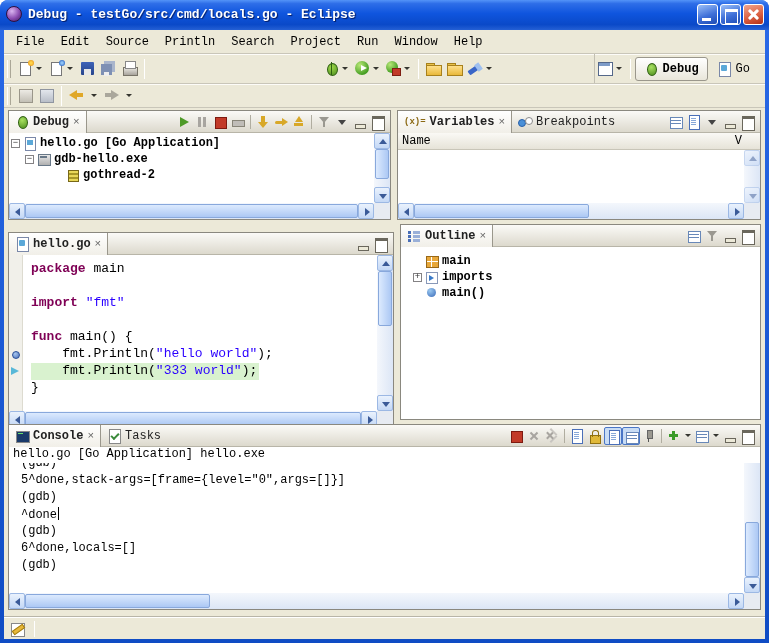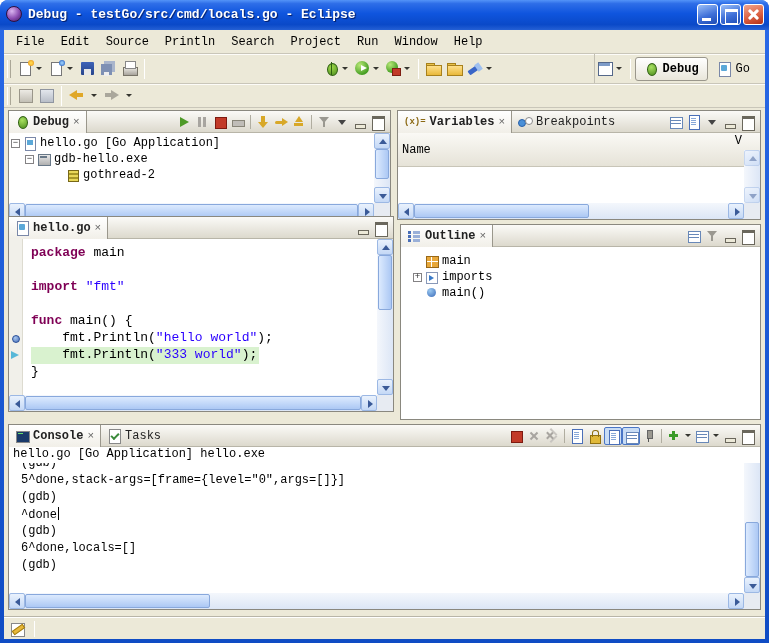--- a/index.html
+++ b/index.html
@@ -129,21 +129,21 @@
   .ti-gofile::after{left:4px;top:3px;width:6px;height:6px;background:#5ba8d8;border-radius:1px;}
   .ti-outline::before{left:1px;top:2px;width:3px;height:3px;background:#4a6fb8;box-shadow:0 4px 0 #4a6fb8,0 8px 0 #4a6fb8;}
   .ti-outline::after{left:6px;top:2px;width:7px;height:3px;background:#9ab0d8;box-shadow:0 4px 0 #9ab0d8,0 8px 0 #9ab0d8;}
   .ti-console::before{left:1px;top:2px;width:12px;height:10px;background:#1a3a6a;border:1px solid #888;}
   .ti-console::after{left:3px;top:4px;width:5px;height:1px;background:#6ae06a;}
   .ti-tasks::before{left:2px;top:0;width:10px;height:13px;background:#fff;border:1px solid #888;}
   .ti-tasks::after{left:4px;top:4px;width:6px;height:3px;border-left:2px solid #3a8a3a;border-bottom:2px solid #3a8a3a;transform:rotate(-45deg);}
   
   .tree{position:absolute;left:0;top:0;padding-top:2px;}
   .trow{height:16px;display:flex;align-items:center;white-space:nowrap;}
-  .trow > span + span{margin-left:3px;}
+  .trow > span + span{margin-left:3px;font-weight:bold;}
   .expander{width:9px;height:9px;border:1px solid #848284;background:#fff;font-size:9px;line-height:7px;text-align:center;color:#333;flex:0 0 auto;}
   .exp-spacer{width:9px;flex:0 0 auto;}
   .ticon{width:14px;height:14px;position:relative;flex:0 0 auto;}
   .ticon::before,.ticon::after{content:"";position:absolute;}
   .go-app-icon::before{left:2px;top:1px;width:9px;height:12px;background:#fff;border:1px solid #7a88a8;}
   .go-app-icon::after{left:4px;top:4px;width:6px;height:5px;background:#5ba8d8;}
   .process-icon::before{left:1px;top:2px;width:11px;height:10px;background:linear-gradient(#e8e8e8,#b0b0b0);border:1px solid #687888;}
   .process-icon::after{left:3px;top:4px;width:7px;height:2px;background:#687888;}
   .thread-icon::before{left:2px;top:2px;width:9px;height:10px;background:repeating-linear-gradient(180deg,#e8d858 0 2px,#a89828 2px 4px);border:1px solid #786818;}
   .package-icon::before{left:1px;top:2px;width:11px;height:10px;border:1px solid #986818;
@@ -161,25 +161,25 @@
   .arr-down::after{left:4px;top:6px;border-top:5px solid #3a5a98;border-left:4px solid transparent;border-right:4px solid transparent;}
   .arr-left::after{left:5px;top:4px;border-right:5px solid #3a5a98;border-top:4px solid transparent;border-bottom:4px solid transparent;}
   .arr-right::after{left:6px;top:4px;border-left:5px solid #3a5a98;border-top:4px solid transparent;border-bottom:4px solid transparent;}
   .sb-thumbv{position:absolute;left:1px;width:14px;background:linear-gradient(90deg,#dceafe,#acc8f4);border:1px solid #88a8dc;border-radius:2px;}
   .sb-thumbh{position:absolute;top:1px;height:14px;background:linear-gradient(180deg,#dceafe,#acc8f4);border:1px solid #88a8dc;border-radius:2px;}
   .sb.disabled .sb-btn{opacity:.5;}
   .sb-corner{position:absolute;right:0;bottom:0;width:16px;height:16px;background:#e7ebf2;}
   
   #debug-panel{left:4px;top:2px;width:383px;height:110px;}
   #vars-panel{left:393px;top:2px;width:364px;height:110px;}
-  #editor-panel{left:4px;top:108px;width:386px;height:196px;}
+  #editor-panel{left:4px;top:124px;width:386px;height:196px;}
   #outline-panel{left:396px;top:116px;width:361px;height:196px;}
   #console-panel{left:4px;top:316px;width:753px;height:186px;}
   
-  .colhead{position:relative;height:34px;background:linear-gradient(#faf9f5,#e6e3d8);border-bottom:1px solid #c8c5b8;display:flex;align-items:center;padding:0 4px;}
+  .colhead{position:relative;height:17px;background:linear-gradient(#faf9f5,#e6e3d8);border-bottom:1px solid #c8c5b8;display:flex;align-items:center;padding:0 4px;}
   .valpart{position:absolute;right:18px;top:1px;}
   
   .ruler{position:absolute;left:0;top:0;bottom:16px;width:14px;background:#f1f0ea;border-right:1px solid #ddlbd8;border-right:1px solid #dddbd0;}
   .marker-bp{position:absolute;left:3px;top:96px;width:8px;height:8px;border-radius:50%;background:radial-gradient(circle at 35% 30%,#a8c8f0,#4a6fb8);border:1px solid #2a4f98;}
   .marker-ip{position:absolute;left:2px;top:112px;width:0;height:0;border-left:8px solid #58b8d8;border-top:4px solid transparent;border-bottom:4px solid transparent;}
   .code{position:absolute;left:15px;right:16px;top:0;bottom:16px;padding:6px 0 0 7px;font-size:13px;}
   .cline{height:17px;white-space:pre;}
   .ctext{display:inline-block;min-height:17px;padding-right:2px;}
   .cline.hl .ctext{background:#d9f2cf;}
   .tok-kw{color:#7f0055;font-weight:bold;}

